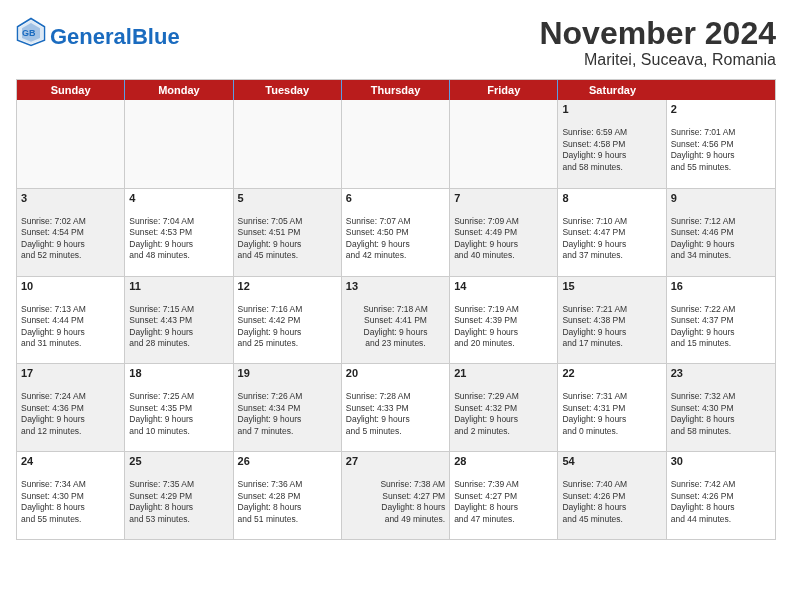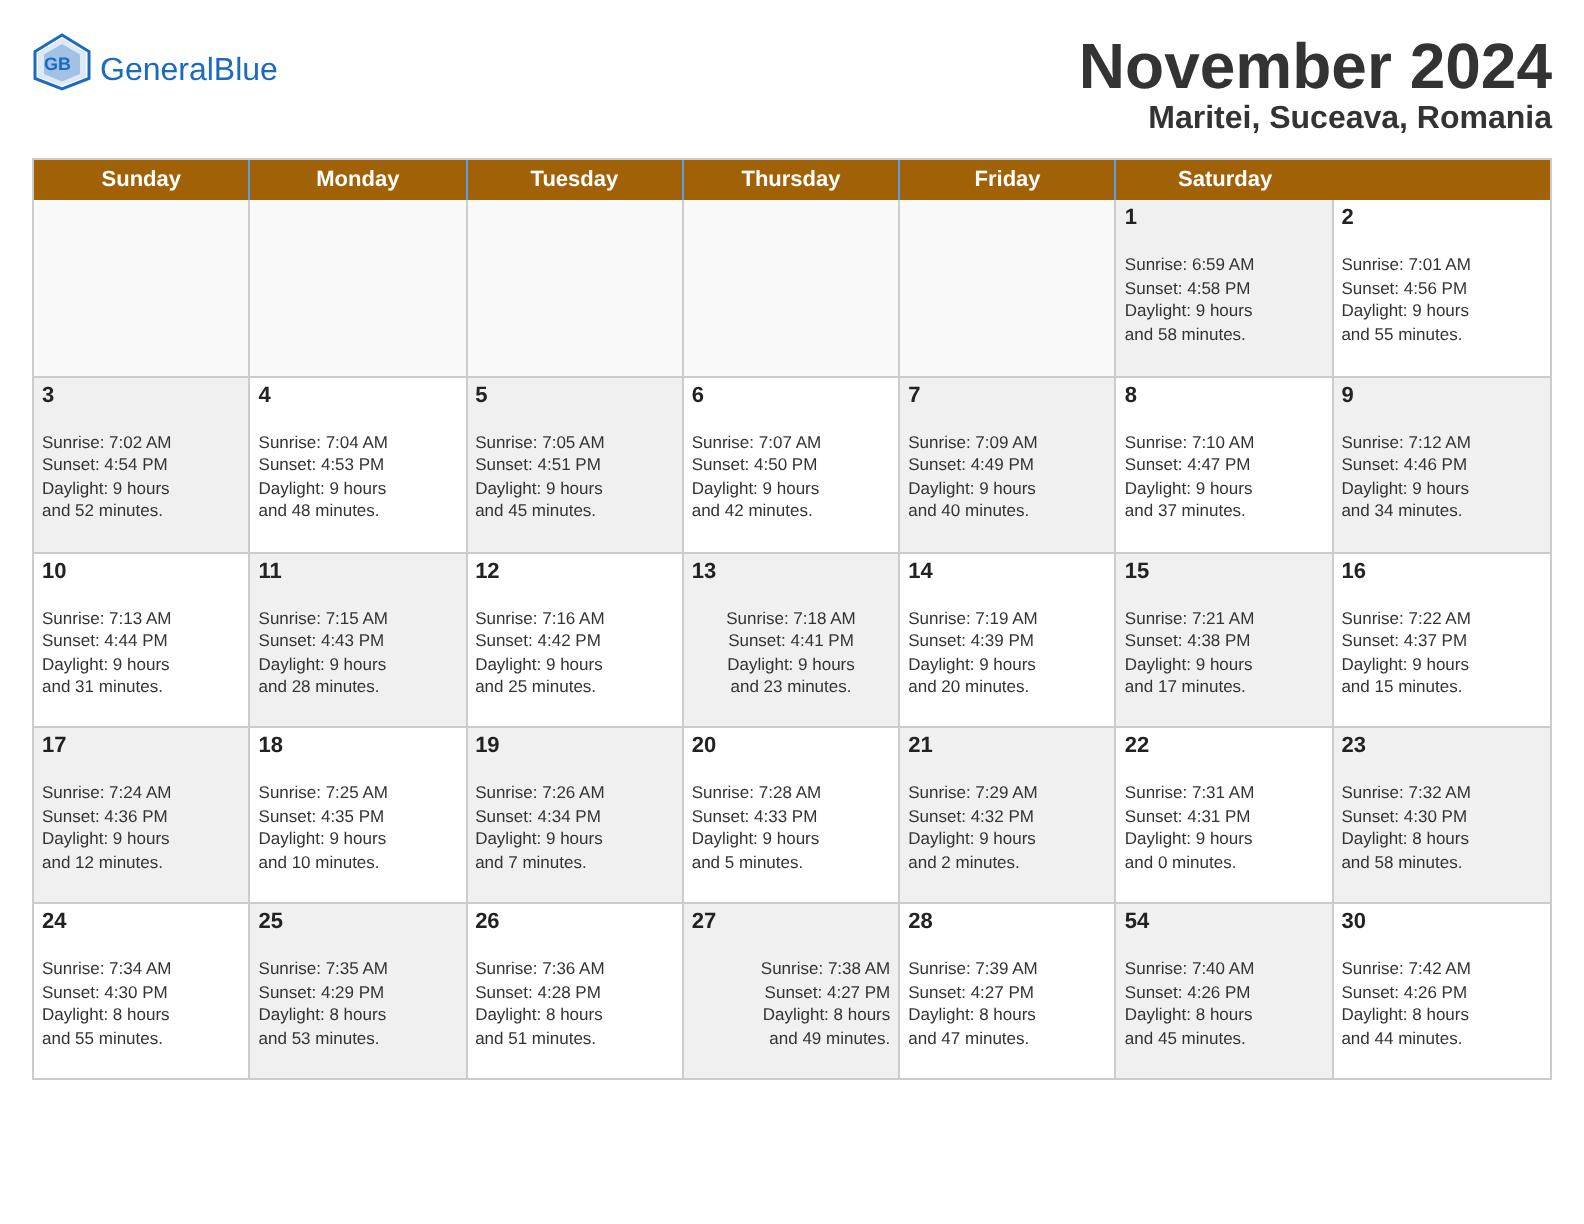--- a/index.html
+++ b/index.html
@@ -22,55 +22,55 @@
       justify-content: space-between;
       align-items: flex-start;
       margin-bottom: 10px;
     }
     .logo {
       display: flex;
       align-items: center;
       gap: 4px;
     }
     .logo-text {
-      font-size: 16px;
-      font-weight: normal;
+      font-size: 22px;
+      font-weight: bold;
       color: #333;
       line-height: 1;
       margin-top: 10px;
     }
     .logo-text span { color: #1a6bbf; }
     .logo-icon {
       width: 30px;
       height: 30px;
     }
     .title-block {
       text-align: right;
     }
     .title-block h1 {
       font-size: 32px;
       font-weight: bold;
       color: #333;
       line-height: 1.1;
     }
     .title-block h2 {
       font-size: 16px;
-      font-weight: bold;
+      font-weight: normal;
       color: #333;
     }
     .calendar {
       flex: 1;
       display: flex;
       flex-direction: column;
       border: 1px solid #ccc;
     }
     .cal-header {
       display: grid;
       grid-template-columns: repeat(7, 1fr);
-      background: #a16207;
+      background: #b91c1c;
     }
     .cal-header-cell {
       color: #fff;
       font-size: 11px;
       font-weight: bold;
       text-align: center;
       padding: 4px 2px;
       border-right: 1px solid #5a9fe5;
     }
     .cal-header-cell:last-child { border-right: none; }

